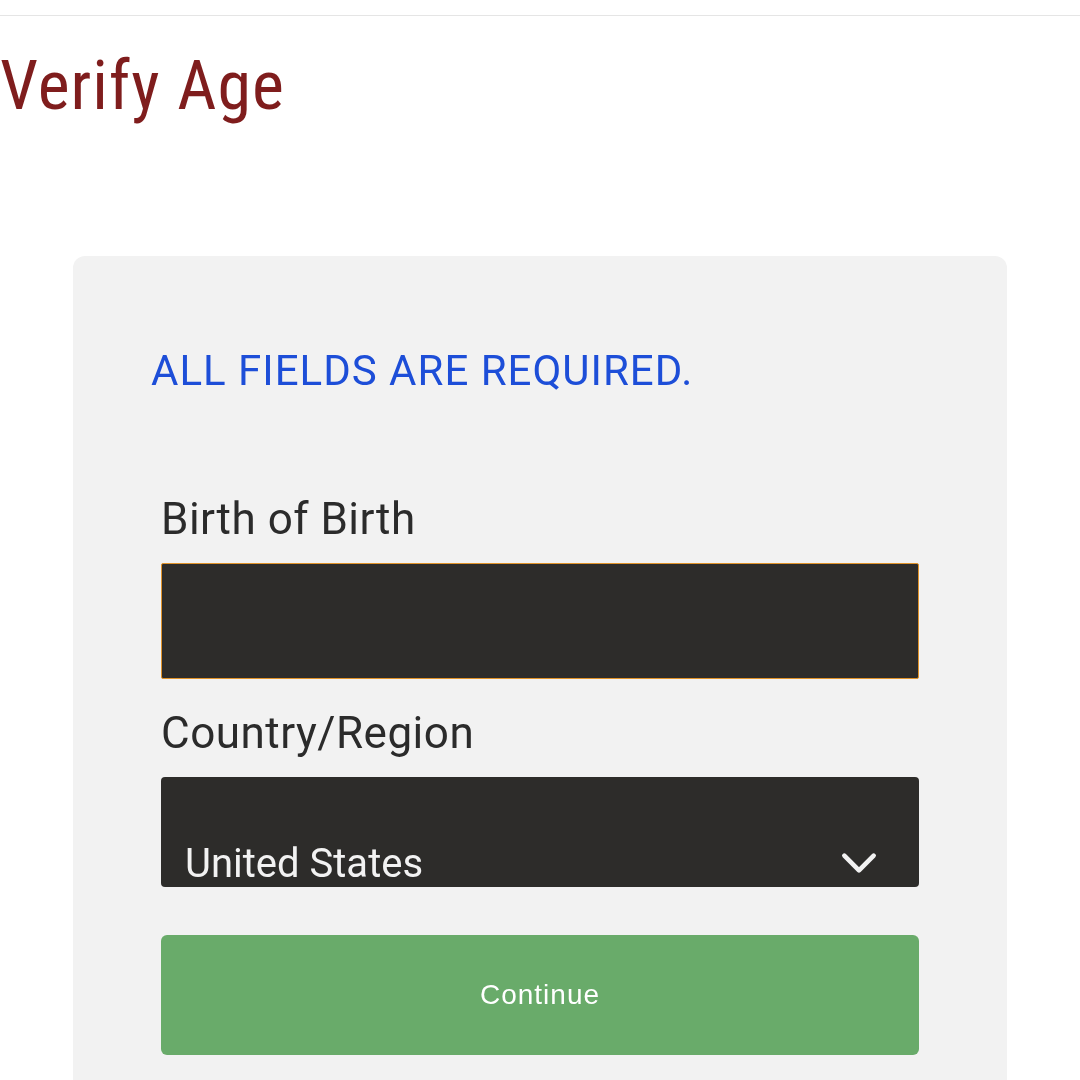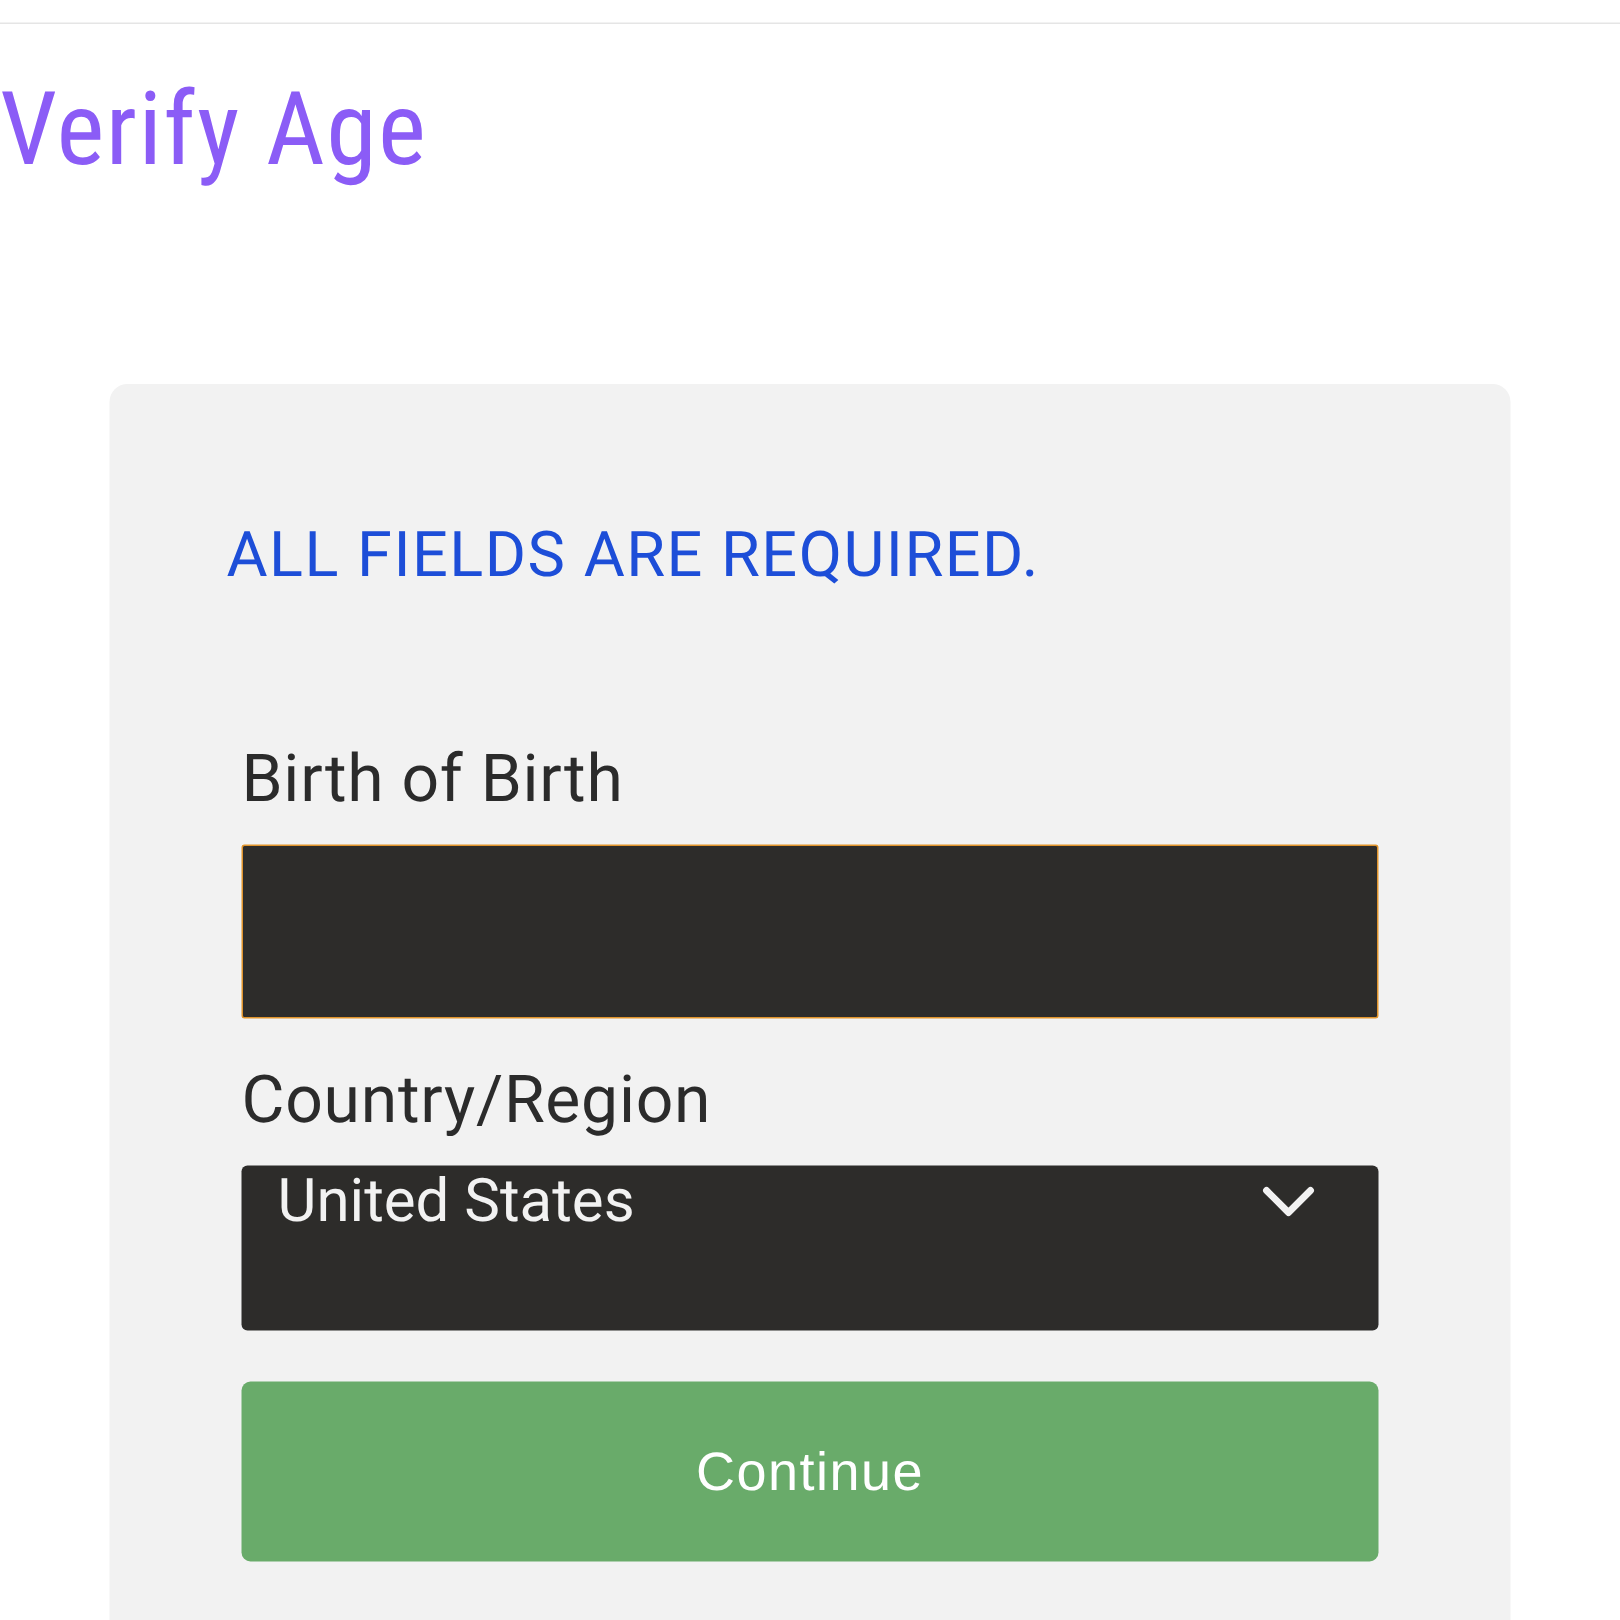--- a/index.html
+++ b/index.html
@@ -9,21 +9,21 @@
     background: #ffffff;
     overflow: hidden;
   }
   .topbar {
     height: 16px;
     border-bottom: 1px solid #e5e5e5;
   }
   .page-title {
     font-size: 68px;
     font-weight: 400;
-    color: #8b5cf6;
+    color: #7f1d1d;
     letter-spacing: 1px;
     padding: 30px 0 0 0;
     font-stretch: semi-condensed;
   }
   .card {
     margin: 130px 73px 0 73px;
     background: #f2f2f2;
     border-radius: 12px;
     padding: 90px 88px 90px 88px;
     position: relative;
@@ -64,43 +64,43 @@
   .select-box {
     width: 100%;
     height: 100%;
     background: #2d2c2a;
     border: none;
     border-radius: 4px;
     padding: 0 24px;
     font-size: 40px;
     color: #f2f2f2;
     display: flex;
-    align-items: flex-start;
+    align-items: flex-end;
     justify-content: space-between;
     cursor: pointer;
     gap: 40px;
   }
   .select-text { flex: 1; }
   .chevron {
     width: 48px;
     height: 48px;
     display: flex;
     align-items: center;
     justify-content: center;
     margin-right: 12px;
   }
   .chevron svg { stroke: #f2f2f2; stroke-width: 5; fill: none; stroke-linecap: round; stroke-linejoin: round; }
   .continue-btn {
-    margin-top: 34px;
+    margin-top: 48px;
     width: 100%;
     height: 120px;
     background: #69ab6a;
     border: none;
     border-radius: 6px;
-    font-size: 36px;
+    font-size: 28px;
     color: #ffffff;
     letter-spacing: 1px;
     cursor: pointer;
     font-weight: 400;
   }
 </style>
 </head>
 <body>
 
 <div class="topbar"></div>

